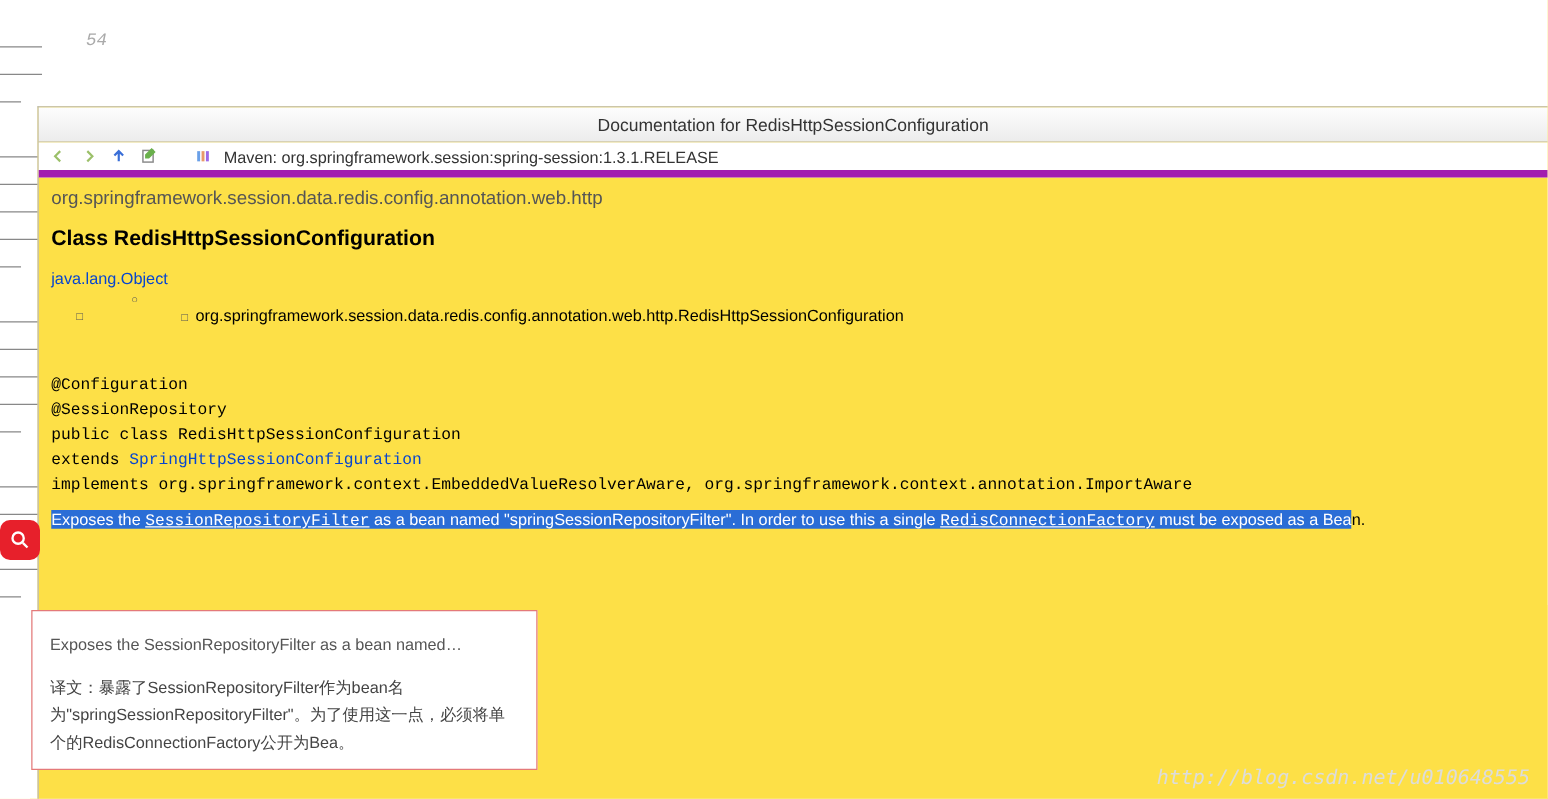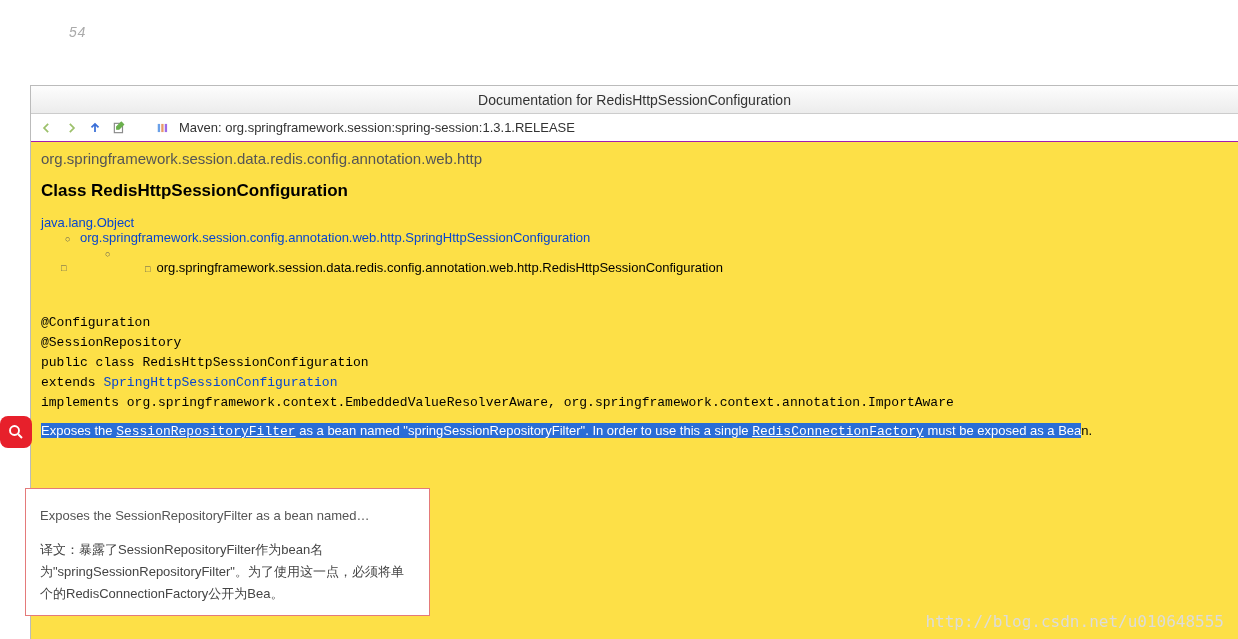--- a/index.html
+++ b/index.html
@@ -29,20 +29,21 @@
     padding-right: 8px;
     vertical-align: top;
   }
   .code-line {
     font-family: Consolas, "Courier New", monospace;
     font-size: 14px;
     font-style: italic;
     color: #888;
     white-space: pre;
     line-height: 22px;
+    text-decoration: underline;
   }
   .fold-collapse {
     display: inline-block;
     width: 12px; height: 12px;
     border: 1px solid #bbb;
     line-height: 9px;
     text-align: center;
     font-size: 10px;
     color: #999;
     vertical-align: middle;
@@ -72,21 +73,21 @@
     background: linear-gradient(#fdfdfd, #ececec);
     border-bottom: 1px solid #ccc;
     color: #333;
   }
   .doc-toolbar {
     height: 28px;
     display: flex;
     align-items: center;
     gap: 8px;
     padding: 0 8px;
-    border-bottom: 1px solid #a21caf;
+    border-bottom: 6px solid #a21caf;
     font-size: 13px;
     color: #333;
     background: #fff;
   }
   .tb-icon {
     width: 16px; height: 16px;
     display: inline-flex;
     align-items: center; justify-content: center;
     color: #7a7a7a;
   }
@@ -138,20 +139,21 @@
     z-index: 60;
   }
   .translate-pop .orig { color: #555; margin-bottom: 12px; }
   .watermark {
     position: absolute;
     right: 14px;
     bottom: 8px;
     color: #dcdcdc;
     font-family: Consolas, monospace;
     font-size: 16px;
+    font-style: italic;
     z-index: 5;
   }
   .left-strip {
     position: absolute;
     left: 0; top: 0; bottom: 0;
     width: 24px;
     background: #fff;
   }
   .left-marker {
     position: absolute;
@@ -235,23 +237,20 @@
     <span>Maven: org.springframework.session:spring-session:1.3.1.RELEASE</span>
   </div>
 
   <div class="doc-content">
     <div class="pkg-line">org.springframework.session.data.redis.config.annotation.web.http</div>
 
     <div class="cls-title">Class RedisHttpSessionConfiguration</div>
 
     <div>
       <span class="link">java.lang.Object</span>
-    </div>
-    <div class="tree-indent-1 bullet-o">
-      <span class="link">org.springframework.session.config.annotation.web.http.SpringHttpSessionConfiguration</span>
     </div>
     <div class="tree-indent-2 bullet-o" style="position:relative;">
       <div class="tree-indent-3 bullet-sq" style="padding-left:40px; display:inline-block; position:absolute; left:-20px; top:14px;"></div>
     </div>
     <div style="padding-left:104px;">
       <span style="font-size:9px;color:#555;margin-right:6px;">□</span><span>org.springframework.session.data.redis.config.annotation.web.http.RedisHttpSessionConfiguration</span>
     </div>
 
     <div class="code-block mono">
       <div>@Configuration</div>

